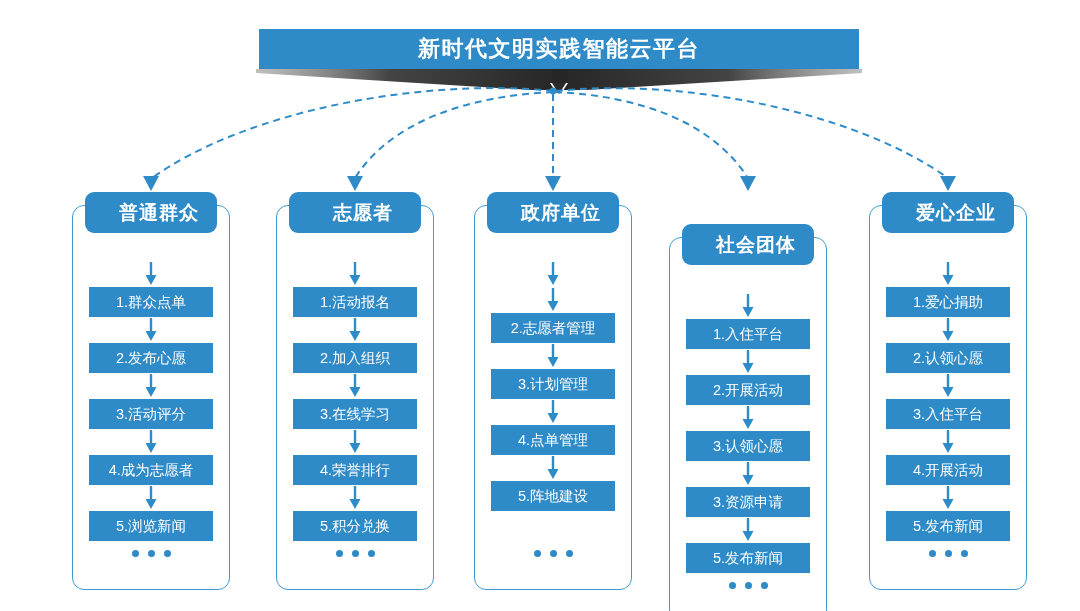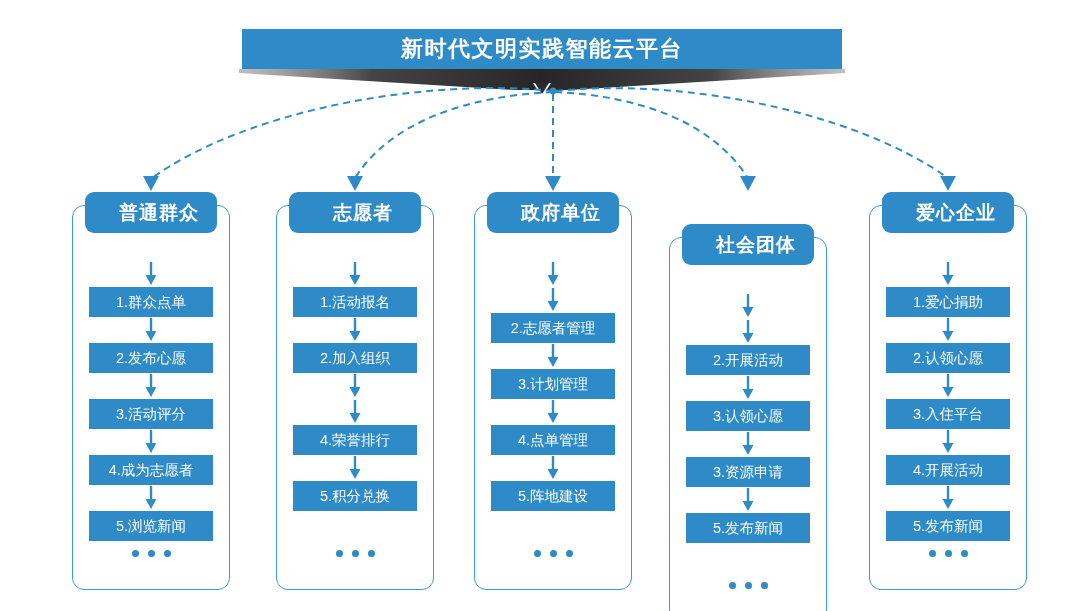--- a/index.html
+++ b/index.html
@@ -5,21 +5,21 @@
   * { box-sizing: border-box; margin: 0; padding: 0; }
   html, body {
     width: 1080px; height: 611px;
     background: #ffffff;
     font-family: "Liberation Sans", "DejaVu Sans", sans-serif;
     overflow: hidden;
   }
   #stage { position: relative; width: 1080px; height: 611px; background:#fff; }
 
   
-  #banner-wrap { position: absolute; left: 242px; top: 29px; width: 600px; height: 62px; }
+  #banner-wrap { position: absolute; left: 259px; top: 29px; width: 600px; height: 62px; }
   #banner-shadow {
     position: absolute; left: -3px; top: 38px; width: 606px; height: 44px;
     z-index: 1; pointer-events: none;
   }
   #banner {
     position: absolute; left: 0; top: 0; width: 600px; height: 40px;
     background: #2e8bc8; z-index: 2;
     display: flex; align-items: center; justify-content: center;
   }
   #banner-title {
@@ -175,20 +175,23 @@
             <line x1="79" y1="1" x2="79" y2="15" stroke="#2e8bc8" stroke-width="2.4"></line>
             <polygon points="73.5,14 84.5,14 79,24" fill="#2e8bc8"></polygon>
           </svg>
           <div class="item-box">
             <span class="item-label">2.加入组织</span>
           </div>
           <svg class="item-arrow" viewBox="0 0 158 26">
             <line x1="79" y1="1" x2="79" y2="15" stroke="#2e8bc8" stroke-width="2.4"></line>
             <polygon points="73.5,14 84.5,14 79,24" fill="#2e8bc8"></polygon>
           </svg>
+          <div class="item-box">
+            <span class="item-label">3.在线学习</span>
+          </div>
           <svg class="item-arrow" viewBox="0 0 158 26">
             <line x1="79" y1="1" x2="79" y2="15" stroke="#2e8bc8" stroke-width="2.4"></line>
             <polygon points="73.5,14 84.5,14 79,24" fill="#2e8bc8"></polygon>
           </svg>
           <div class="item-box">
             <span class="item-label">4.荣誉排行</span>
           </div>
           <svg class="item-arrow" viewBox="0 0 158 26">
             <line x1="79" y1="1" x2="79" y2="15" stroke="#2e8bc8" stroke-width="2.4"></line>
             <polygon points="73.5,14 84.5,14 79,24" fill="#2e8bc8"></polygon>
@@ -255,20 +258,23 @@
       <div class="column" style="left: 669px; margin-top: 32px;">
         <div class="col-frame"></div>
         <div class="col-header">
           <span class="col-header-label">社会团体</span>
         </div>
         <div class="col-items">
           <svg class="item-arrow" viewBox="0 0 158 26">
             <line x1="79" y1="1" x2="79" y2="15" stroke="#2e8bc8" stroke-width="2.4"></line>
             <polygon points="73.5,14 84.5,14 79,24" fill="#2e8bc8"></polygon>
           </svg>
+          <div class="item-box">
+            <span class="item-label">1.入住平台</span>
+          </div>
           <svg class="item-arrow" viewBox="0 0 158 26">
             <line x1="79" y1="1" x2="79" y2="15" stroke="#2e8bc8" stroke-width="2.4"></line>
             <polygon points="73.5,14 84.5,14 79,24" fill="#2e8bc8"></polygon>
           </svg>
           <div class="item-box">
             <span class="item-label">2.开展活动</span>
           </div>
           <svg class="item-arrow" viewBox="0 0 158 26">
             <line x1="79" y1="1" x2="79" y2="15" stroke="#2e8bc8" stroke-width="2.4"></line>
             <polygon points="73.5,14 84.5,14 79,24" fill="#2e8bc8"></polygon>

